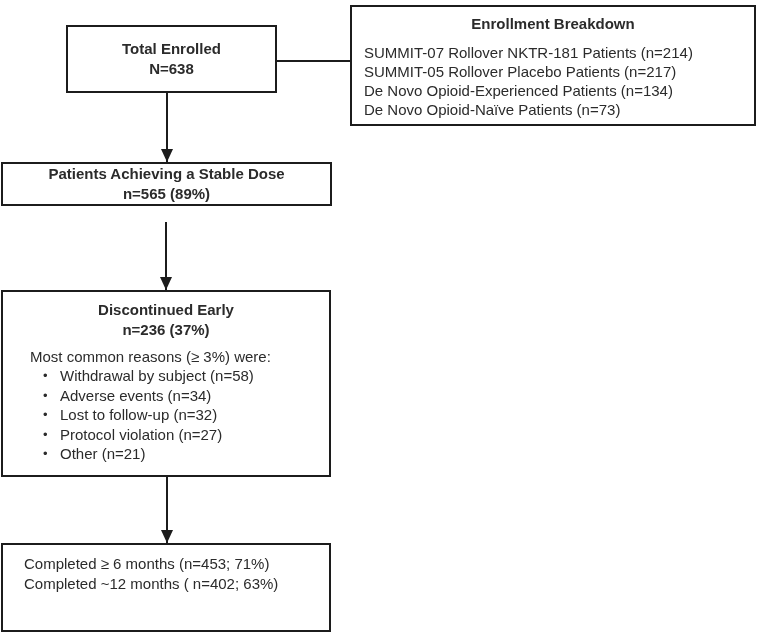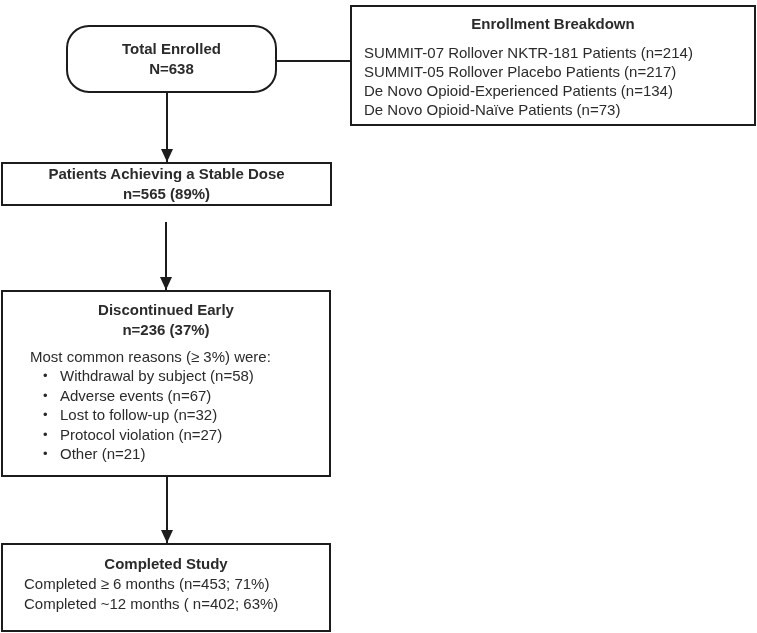--- a/index.html
+++ b/index.html
@@ -28,21 +28,20 @@
     text-align: center;
     line-height: 20px;
   }
   
   .box-total {
     left: 66px; top: 25px;
     width: 211px; height: 68px;
     display: flex;
     flex-direction: column;
     justify-content: center;
-    border-radius: 23px;
   }
   
   .box-breakdown {
     left: 350px; top: 5px;
     width: 406px; height: 121px;
     padding-top: 7px;
   }
   .box-breakdown .lines {
     margin-top: 9px;
     padding-left: 12px;
@@ -147,39 +146,38 @@
     <div class="box-title">Discontinued Early</div>
     <div class="box-title">n=236 (37%)</div>
     <div class="intro">Most common reasons (≥ 3%) were:</div>
     <div class="reason-list">
       <div class="reason-row">
         <span class="bullet">•</span>
         <span>Withdrawal by subject (n=58)</span>
       </div>
       <div class="reason-row">
         <span class="bullet">•</span>
-        <span>Adverse events (n=67)</span>
+        <span>Adverse events (n=34)</span>
       </div>
       <div class="reason-row">
         <span class="bullet">•</span>
         <span>Lost to follow-up (n=32)</span>
       </div>
       <div class="reason-row">
         <span class="bullet">•</span>
         <span>Protocol violation (n=27)</span>
       </div>
       <div class="reason-row">
         <span class="bullet">•</span>
         <span>Other (n=21)</span>
       </div>
     </div>
   </div>
 
   <div class="box box-completed">
-    <div class="box-title">Completed Study</div>
     <div class="lines">
       <div>Completed ≥ 6 months (n=453; 71%)</div>
       <div>Completed ~12 months ( n=402; 63%)</div>
     </div>
   </div>
 
   <div class="hline connector-top"></div>
   <div class="vline arrow arrow-1"></div>
   <div class="vline arrow arrow-2"></div>
   <div class="vline arrow arrow-3"></div>

